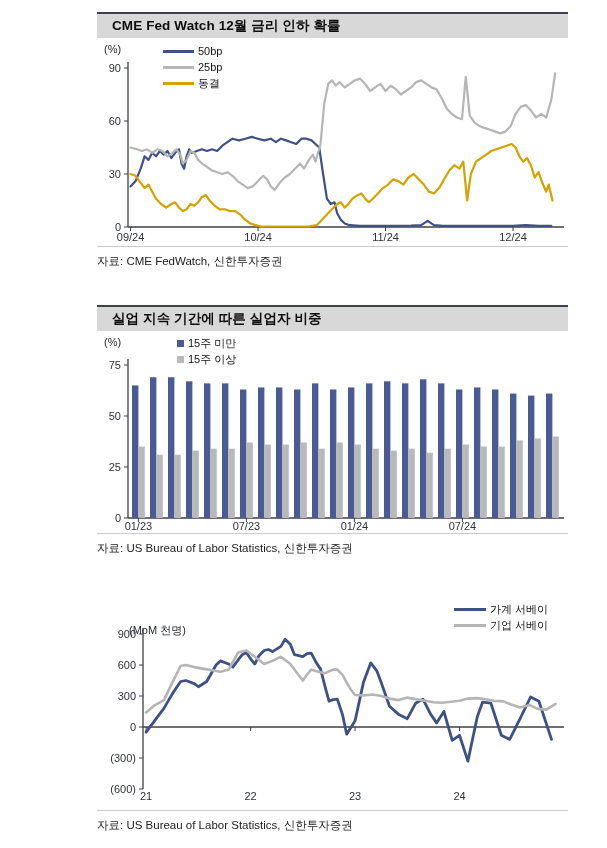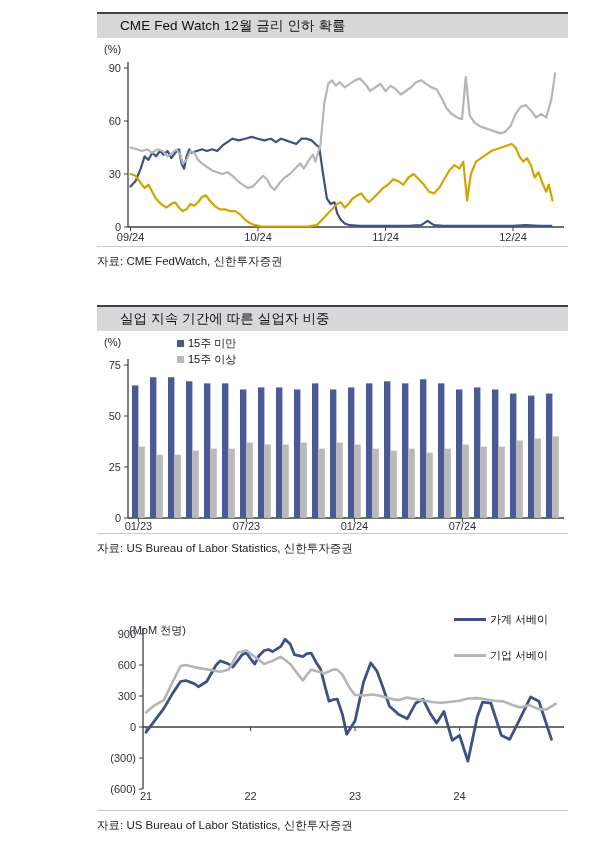--- a/index.html
+++ b/index.html
@@ -1,30 +1,30 @@
 <!DOCTYPE html>
 <html><head>
 <meta charset="utf-8">
 <style>
   html,body{margin:0;padding:0;}
   body{width:607px;height:848px;background:#ffffff;font-family:"Liberation Sans","DejaVu Sans",sans-serif;color:#1a1a1a;overflow:hidden;}
   .column{position:relative;margin-left:97px;width:471px;padding-top:12px;}
   .block{position:relative;}
   .title-bar{height:24px;background:#d8d8d8;border-top:2px solid #3d414d;display:flex;align-items:center;}
-  .chart-title{font-size:13.5px;font-weight:normal;color:#0d0d0d;padding-left:15px;letter-spacing:0.1px;margin-left:8px;}
+  .chart-title{font-size:13.5px;font-weight:bold;color:#0d0d0d;padding-left:15px;letter-spacing:0.1px;}
   .chart-area{position:relative;}
   .c1 .chart-area{height:208px;}
   .c2 .chart-area{height:202px;}
   .c3 .chart-area{height:207px;}
   .unit{position:absolute;left:7px;top:5px;font-size:11px;color:#26292e;}
   .c3 .unit{top:22px;margin-left:25px;}
   .legend{position:absolute;display:flex;flex-direction:column;gap:4px;z-index:2;}
   .c1 .legend{left:66px;top:7px;}
   .c2 .legend{left:80px;top:6px;}
-  .c3 .legend{right:20px;top:12px;gap:24px;}
+  .c3 .legend{right:20px;top:2px;gap:4px;}
   .legend-row{display:flex;align-items:center;gap:4px;height:12px;}
   .swatch{display:inline-block;background:#888;}
   .swatch.line{width:31px;height:3px;}
   .c3 .swatch.line{width:32px;}
   .swatch.sq{width:7px;height:7px;}
   .legend-label{font-size:11px;color:#111;white-space:nowrap;}
   .plot{position:absolute;left:0;top:0;right:0;}
   .c3 .plot{top:25px;}
   svg{display:block;}
   svg text{font-size:11px;fill:#2e3138;}
@@ -37,20 +37,34 @@
 <body>
 
 <div class="column">
 
   <section class="block c1">
     <div class="title-bar">
       <span class="chart-title">CME Fed Watch 12월 금리 인하 확률</span>
     </div>
     <div class="chart-area">
       <span class="unit">(%)</span>
+      <div class="legend">
+        <div class="legend-row">
+          <span class="swatch line" style="background: rgb(61, 81, 133);"></span>
+          <span class="legend-label">50bp</span>
+        </div>
+        <div class="legend-row">
+          <span class="swatch line" style="background: rgb(181, 181, 181);"></span>
+          <span class="legend-label">25bp</span>
+        </div>
+        <div class="legend-row">
+          <span class="swatch line" style="background: rgb(211, 163, 0);"></span>
+          <span class="legend-label">동결</span>
+        </div>
+      </div>
       <div class="plot">
           <svg width="471" height="208">
             <line x1="31" y1="24" x2="31" y2="189" stroke="#3f3f42" stroke-width="1.3"></line>
             <line x1="27" y1="189" x2="31" y2="189" stroke="#3f3f42" stroke-width="1"></line>
             <text x="24" y="193" text-anchor="end">0</text>
             <line x1="27" y1="136" x2="31" y2="136" stroke="#3f3f42" stroke-width="1"></line>
             <text x="24" y="140" text-anchor="end">30</text>
             <line x1="27" y1="83" x2="31" y2="83" stroke="#3f3f42" stroke-width="1"></line>
             <text x="24" y="87" text-anchor="end">60</text>
             <line x1="27" y1="30" x2="31" y2="30" stroke="#3f3f42" stroke-width="1"></line>

